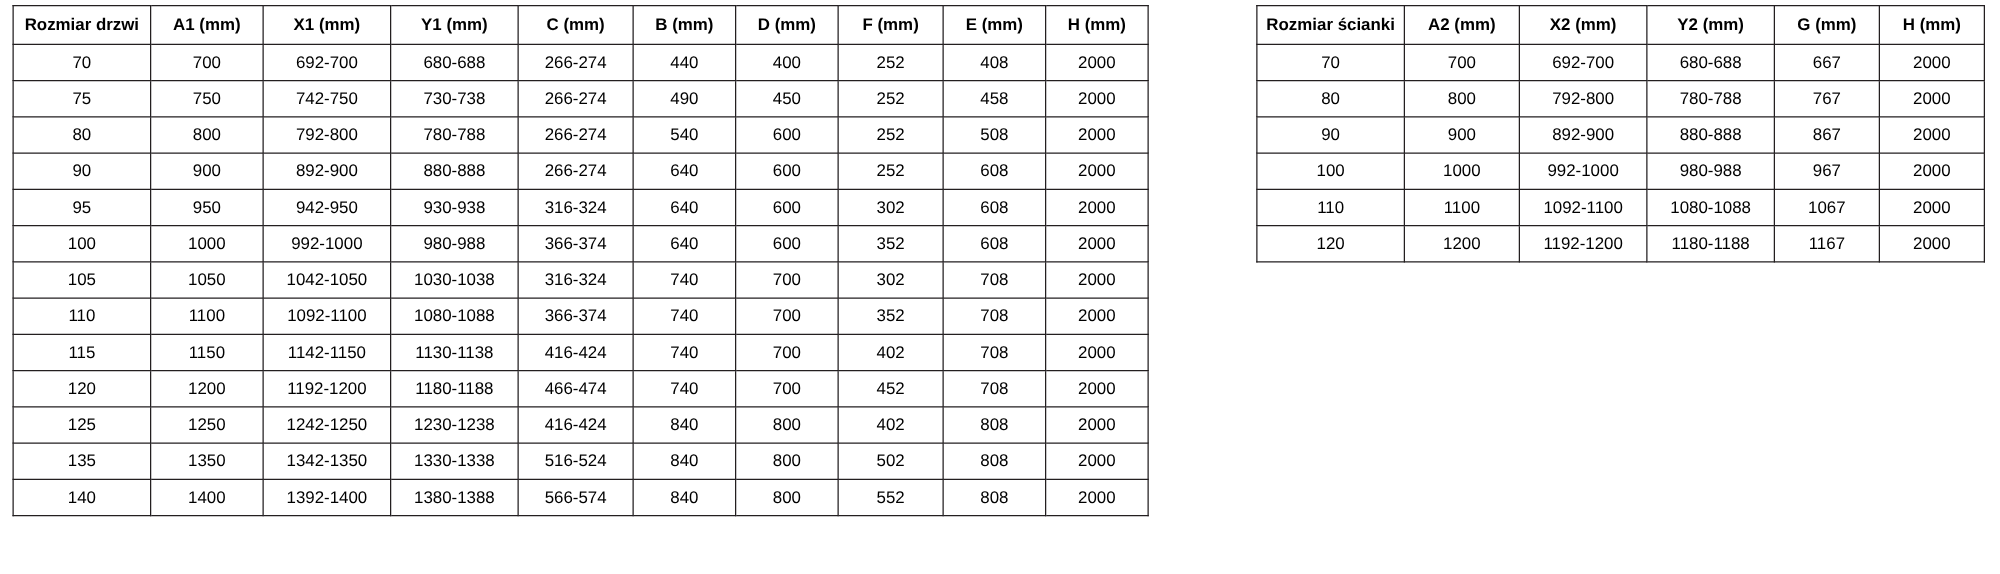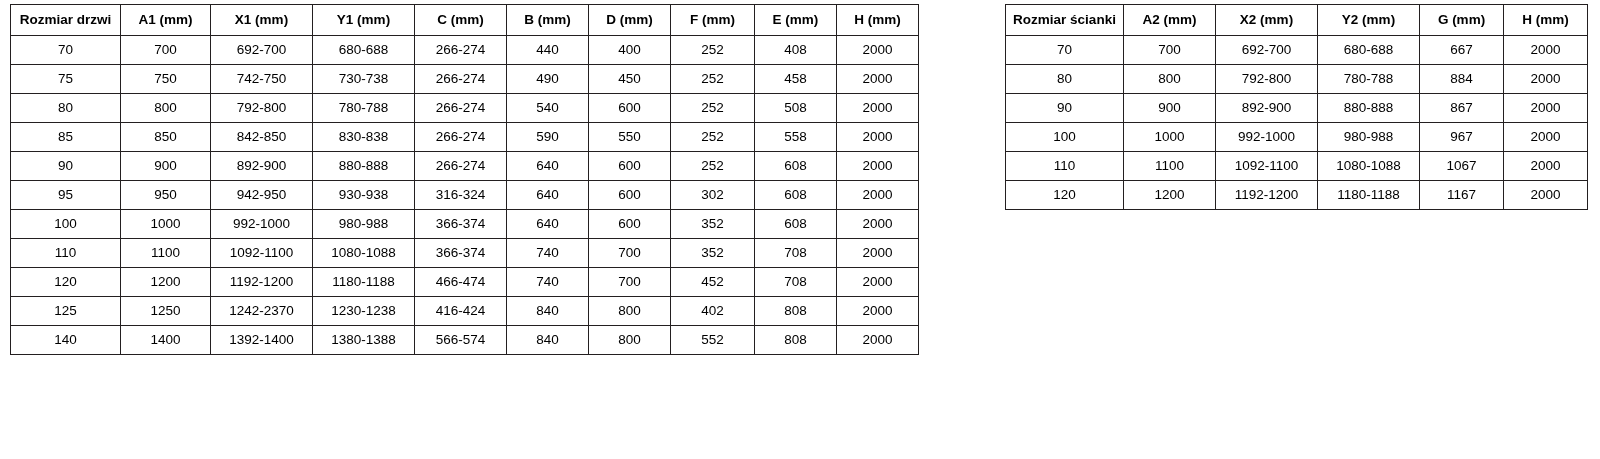--- a/index.html
+++ b/index.html
@@ -136,32 +136,20 @@
             <td>792-800</td>
             <td>780-788</td>
             <td>266-274</td>
             <td>540</td>
             <td>600</td>
             <td>252</td>
             <td>508</td>
             <td>2000</td>
           </tr>
           <tr>
-            <td>85</td>
-            <td>850</td>
-            <td>842-850</td>
-            <td>830-838</td>
-            <td>266-274</td>
-            <td>590</td>
-            <td>550</td>
-            <td>252</td>
-            <td>558</td>
-            <td>2000</td>
-          </tr>
-          <tr>
             <td>90</td>
             <td>900</td>
             <td>892-900</td>
             <td>880-888</td>
             <td>266-274</td>
             <td>640</td>
             <td>600</td>
             <td>252</td>
             <td>608</td>
             <td>2000</td>
@@ -184,52 +172,88 @@
             <td>992-1000</td>
             <td>980-988</td>
             <td>366-374</td>
             <td>640</td>
             <td>600</td>
             <td>352</td>
             <td>608</td>
             <td>2000</td>
           </tr>
           <tr>
+            <td>105</td>
+            <td>1050</td>
+            <td>1042-1050</td>
+            <td>1030-1038</td>
+            <td>316-324</td>
+            <td>740</td>
+            <td>700</td>
+            <td>302</td>
+            <td>708</td>
+            <td>2000</td>
+          </tr>
+          <tr>
             <td>110</td>
             <td>1100</td>
             <td>1092-1100</td>
             <td>1080-1088</td>
             <td>366-374</td>
             <td>740</td>
             <td>700</td>
             <td>352</td>
             <td>708</td>
             <td>2000</td>
           </tr>
           <tr>
+            <td>115</td>
+            <td>1150</td>
+            <td>1142-1150</td>
+            <td>1130-1138</td>
+            <td>416-424</td>
+            <td>740</td>
+            <td>700</td>
+            <td>402</td>
+            <td>708</td>
+            <td>2000</td>
+          </tr>
+          <tr>
             <td>120</td>
             <td>1200</td>
             <td>1192-1200</td>
             <td>1180-1188</td>
             <td>466-474</td>
             <td>740</td>
             <td>700</td>
             <td>452</td>
             <td>708</td>
             <td>2000</td>
           </tr>
           <tr>
             <td>125</td>
             <td>1250</td>
-            <td>1242-2370</td>
+            <td>1242-1250</td>
             <td>1230-1238</td>
             <td>416-424</td>
             <td>840</td>
             <td>800</td>
             <td>402</td>
+            <td>808</td>
+            <td>2000</td>
+          </tr>
+          <tr>
+            <td>135</td>
+            <td>1350</td>
+            <td>1342-1350</td>
+            <td>1330-1338</td>
+            <td>516-524</td>
+            <td>840</td>
+            <td>800</td>
+            <td>502</td>
             <td>808</td>
             <td>2000</td>
           </tr>
           <tr>
             <td>140</td>
             <td>1400</td>
             <td>1392-1400</td>
             <td>1380-1388</td>
             <td>566-574</td>
             <td>840</td>
@@ -269,21 +293,21 @@
             <td>692-700</td>
             <td>680-688</td>
             <td>667</td>
             <td>2000</td>
           </tr>
           <tr>
             <td>80</td>
             <td>800</td>
             <td>792-800</td>
             <td>780-788</td>
-            <td>884</td>
+            <td>767</td>
             <td>2000</td>
           </tr>
           <tr>
             <td>90</td>
             <td>900</td>
             <td>892-900</td>
             <td>880-888</td>
             <td>867</td>
             <td>2000</td>
           </tr>

